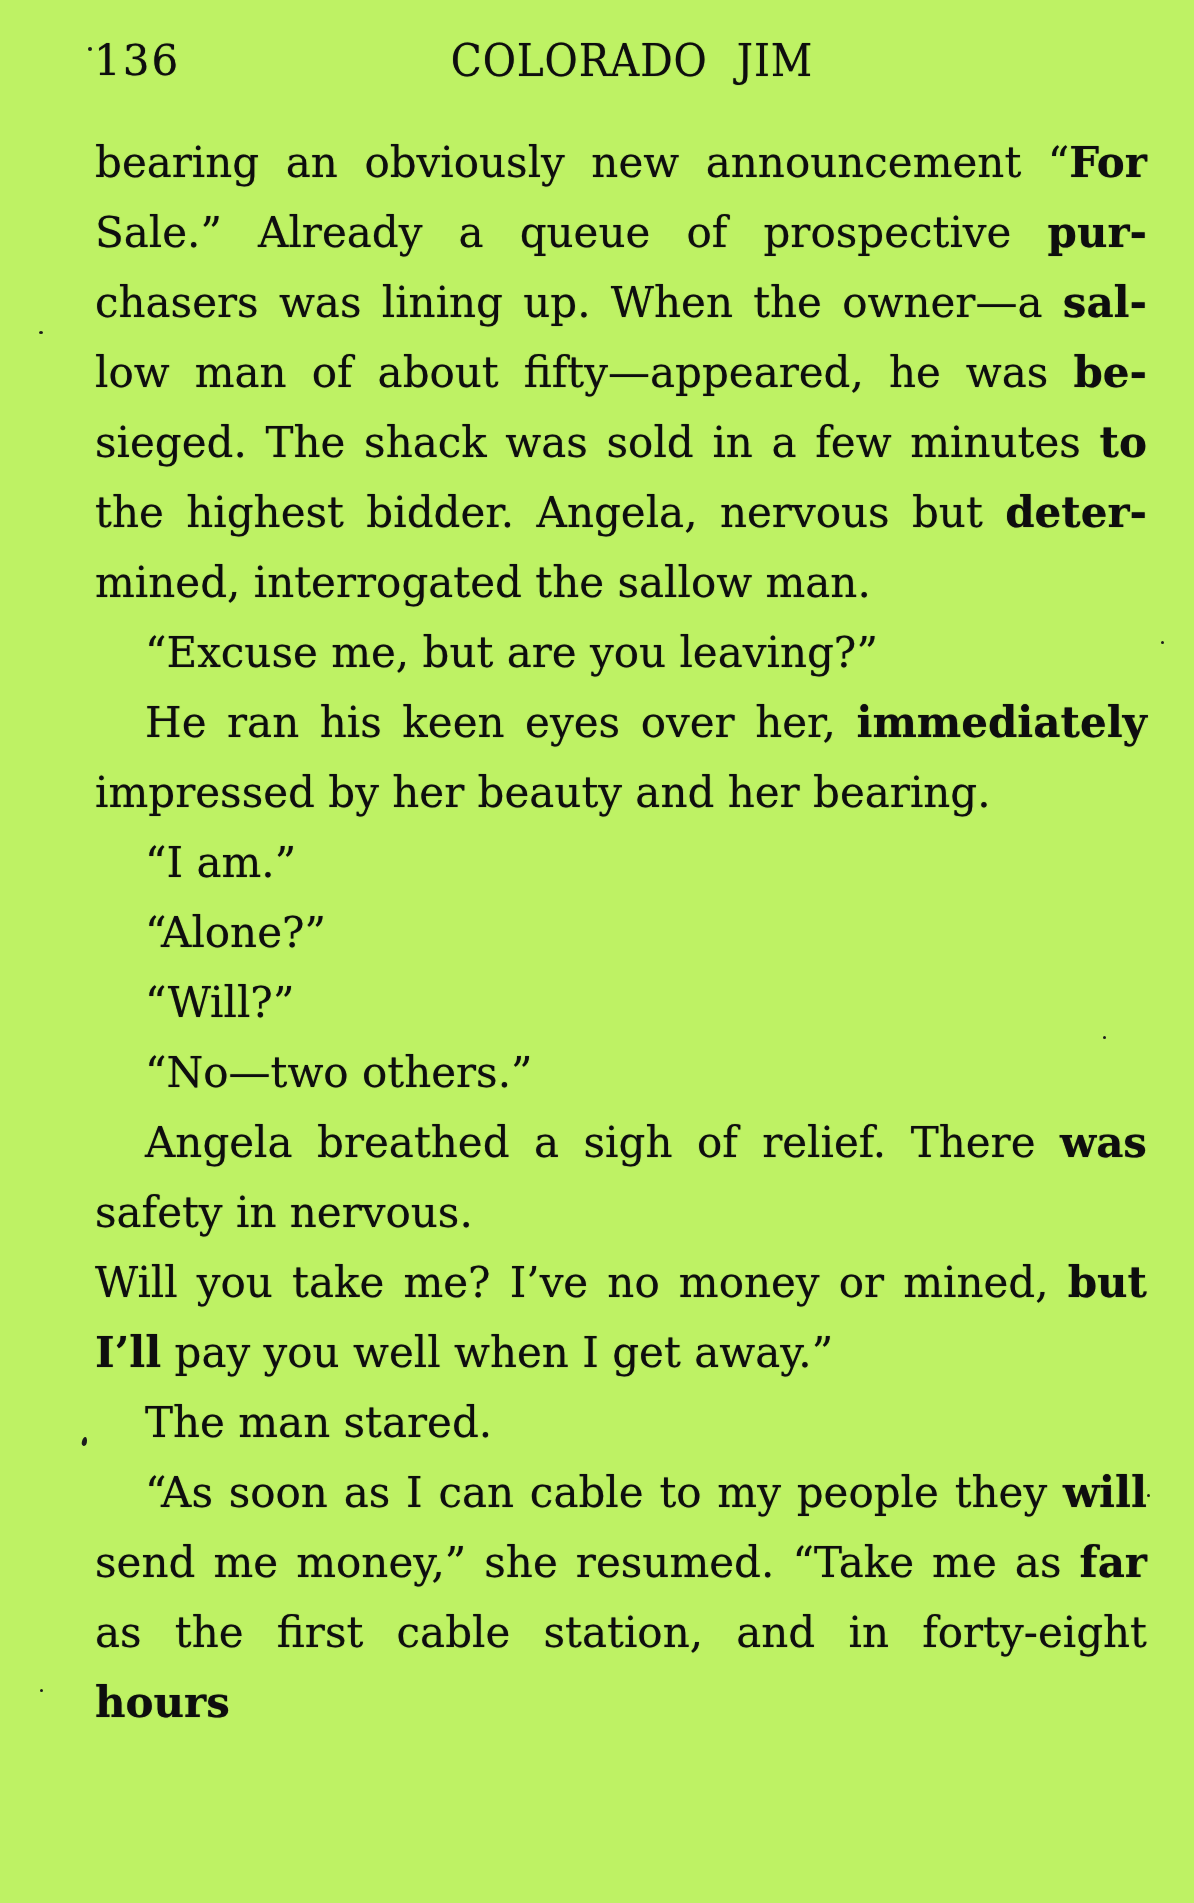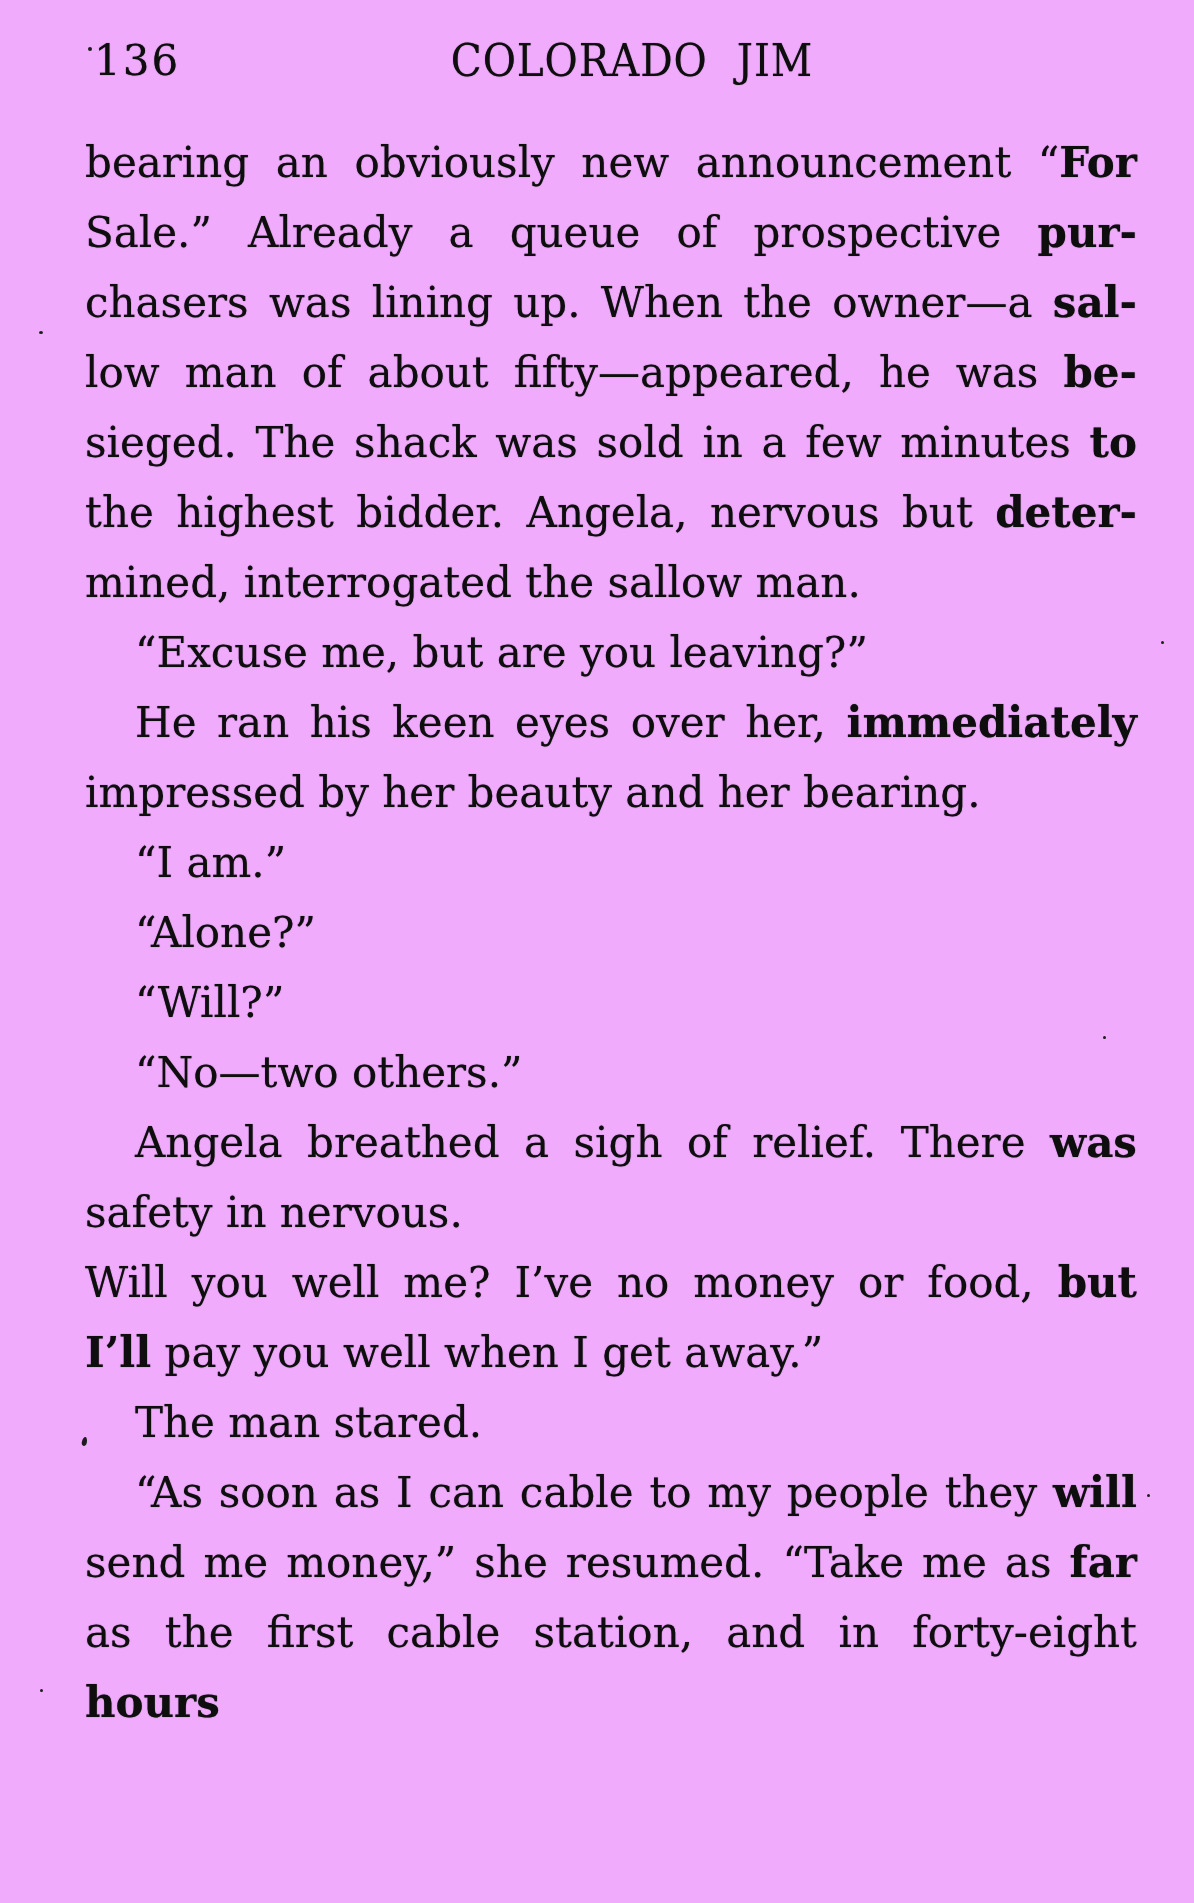--- a/index.html
+++ b/index.html
@@ -4,39 +4,39 @@
 <style>
   html,body{margin:0;padding:0;}
   body{
     width:1194px;height:1903px;
     background:#ffffff;
     font-family:"DejaVu Serif", serif;
     color:#0e0e0e;
     position:relative;
     overflow:hidden;
   }
-  .page{position:absolute;inset:0;background:#f0abfc;}
+  .page{position:absolute;inset:0;background:#bef264;}
   
   .hdr-num{
     position:absolute;left:94px;top:38px;
     font-size:42px;line-height:46px;letter-spacing:2px;
     text-shadow:0 0 1px rgba(0,0,0,.6);
   }
   .hdr-title{
     position:absolute;left:632px;top:36px;
     font-size:45px;line-height:50px;
     letter-spacing:1px;word-spacing:17px;
     white-space:nowrap;
     transform:translateX(-50%) scaleX(.9);
     transform-origin:center;
     text-shadow:0 0 1px rgba(0,0,0,.6);
   }
   
   .textblock{
-    position:absolute;left:85px;top:128px;width:1052px;
+    position:absolute;left:95px;top:128px;width:1052px;
   }
   .ln{
     height:70px;line-height:70px;
     font-size:42px;
     text-shadow:0 0 1px rgba(0,0,0,.55);
   }
   .ln.j{text-align:justify;text-align-last:justify;}
   .ln.in{padding-left:50px;}
   .bw{font-weight:700;}
   
@@ -67,21 +67,21 @@
     <div class="ln"><b class="bw"></b><span>mined, interrogated the sallow man.</span><b class="bw"></b></div>
     <div class="ln in"><b class="bw"></b><span>“Excuse me, but are you leaving?”</span><b class="bw"></b></div>
     <div class="ln in j"><b class="bw"></b><span>He ran his keen eyes over her, </span><b class="bw">immediately</b></div>
     <div class="ln"><b class="bw"></b><span>impressed by her beauty and her bearing.</span><b class="bw"></b></div>
     <div class="ln in"><b class="bw"></b><span>“I am.”</span><b class="bw"></b></div>
     <div class="ln in"><b class="bw"></b><span>“Alone?”</span><b class="bw"></b></div>
     <div class="ln in"><b class="bw"></b><span>“Will?”</span><b class="bw"></b></div>
     <div class="ln in"><b class="bw"></b><span>“No—two others.”</span><b class="bw"></b></div>
     <div class="ln in j"><b class="bw"></b><span>Angela breathed a sigh of relief. There </span><b class="bw">was</b></div>
     <div class="ln"><b class="bw"></b><span>safety in nervous.</span><b class="bw"></b></div>
-    <div class="ln j"><b class="bw"></b><span>Will you well me? I’ve no money or food, </span><b class="bw">but</b></div>
+    <div class="ln j"><b class="bw"></b><span>Will you take me? I’ve no money or mined, </span><b class="bw">but</b></div>
     <div class="ln"><b class="bw">I’ll</b><span> pay you well when I get away.”</span><b class="bw"></b></div>
     <div class="ln in"><b class="bw"></b><span>The man stared.</span><b class="bw"></b></div>
     <div class="ln in j"><b class="bw"></b><span>“As soon as I can cable to my people they </span><b class="bw">will</b></div>
     <div class="ln j"><b class="bw"></b><span>send me money,” she resumed. “Take me as </span><b class="bw">far</b></div>
     <div class="ln j"><b class="bw"></b><span>as the first cable station, and in forty-eight </span><b class="bw">hours</b></div>
   </div>
 
   <div class="speck sp1"></div>
   <div class="speck sp2"></div>
   <div class="speck sp3"></div>

